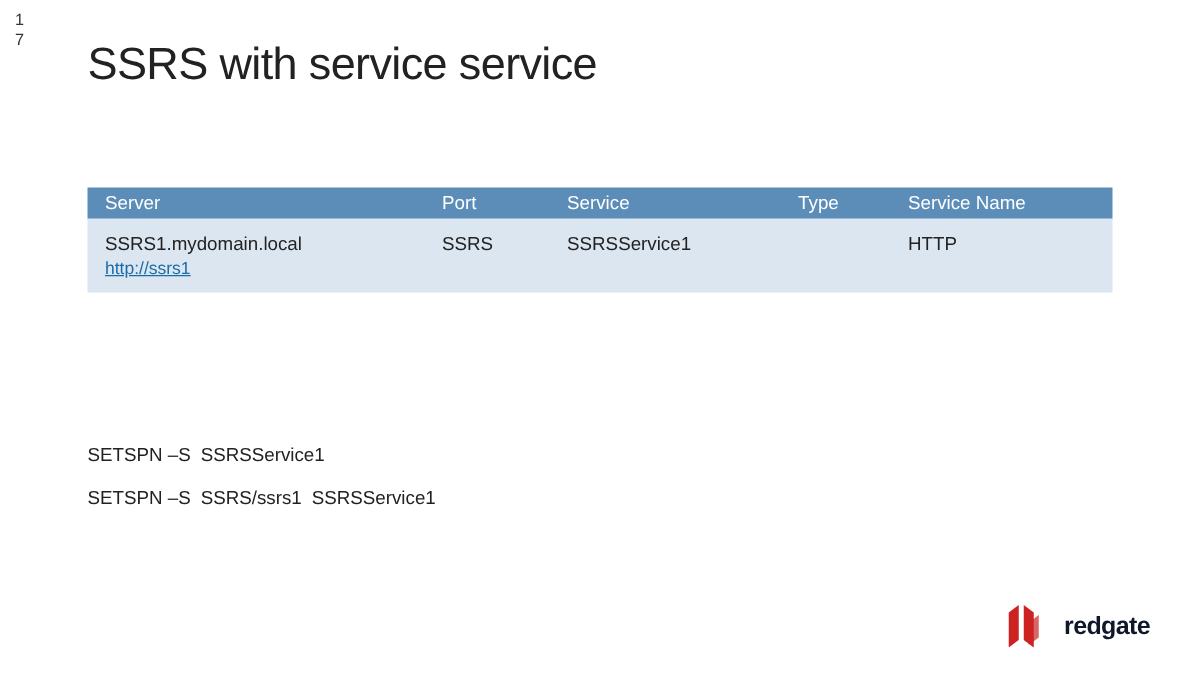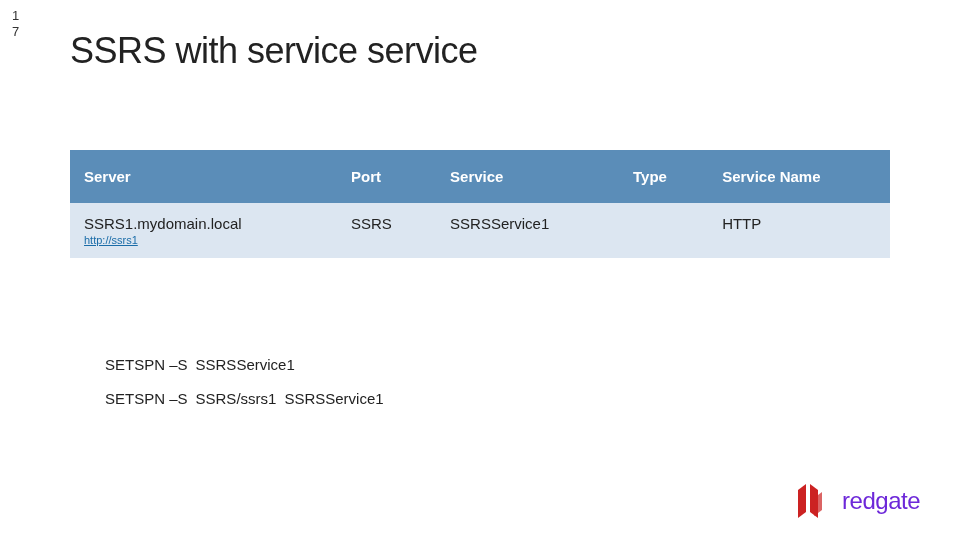--- a/index.html
+++ b/index.html
@@ -44,80 +44,79 @@
       border-collapse: collapse;
       font-size: 15px;
     }
 
     thead tr {
       background-color: #5b8db8;
       color: #ffffff;
     }
 
     thead th {
-      padding: 18px 14px;
+      padding: 4px 14px;
       text-align: left;
-      font-weight: 700;
+      font-weight: 400;
       font-size: 15px;
     }
 
     tbody tr {
       background-color: #dce6f1;
       padding-left: 40px;
     }
 
     tbody td {
       padding: 12px 14px;
       color: #222;
       font-size: 15px;
       vertical-align: top;
     }
 
     .server-link {
       color: #1a6ca8;
       text-decoration: underline;
       display: block;
       margin-top: 2px;
-      font-size: 11px;
+      font-size: 14px;
     }
 
     .commands-container {
       position: absolute;
       top: 350px;
       left: 70px;
       font-size: 15px;
       color: #222;
       line-height: 2;
     }
 
     .command-line {
       display: flex;
       gap: 8px;
       margin-bottom: 4px;
-      margin-left: 35px;
     }
 
     .redgate-logo {
       position: absolute;
       bottom: 22px;
       right: 40px;
       display: flex;
       align-items: center;
       gap: 8px;
     }
 
     .redgate-icon {
       width: 38px;
       height: 34px;
     }
 
     .redgate-text {
-      font-size: 24px;
-      font-weight: normal;
-      color: #6d28d9;
+      font-size: 20px;
+      font-weight: bold;
+      color: #0f172a;
       letter-spacing: -0.5px;
     }
   </style>
 </head>
 <body>
 
 <div class="slide-number">
   <span>1</span><br>
   <span>7</span>
 </div>

